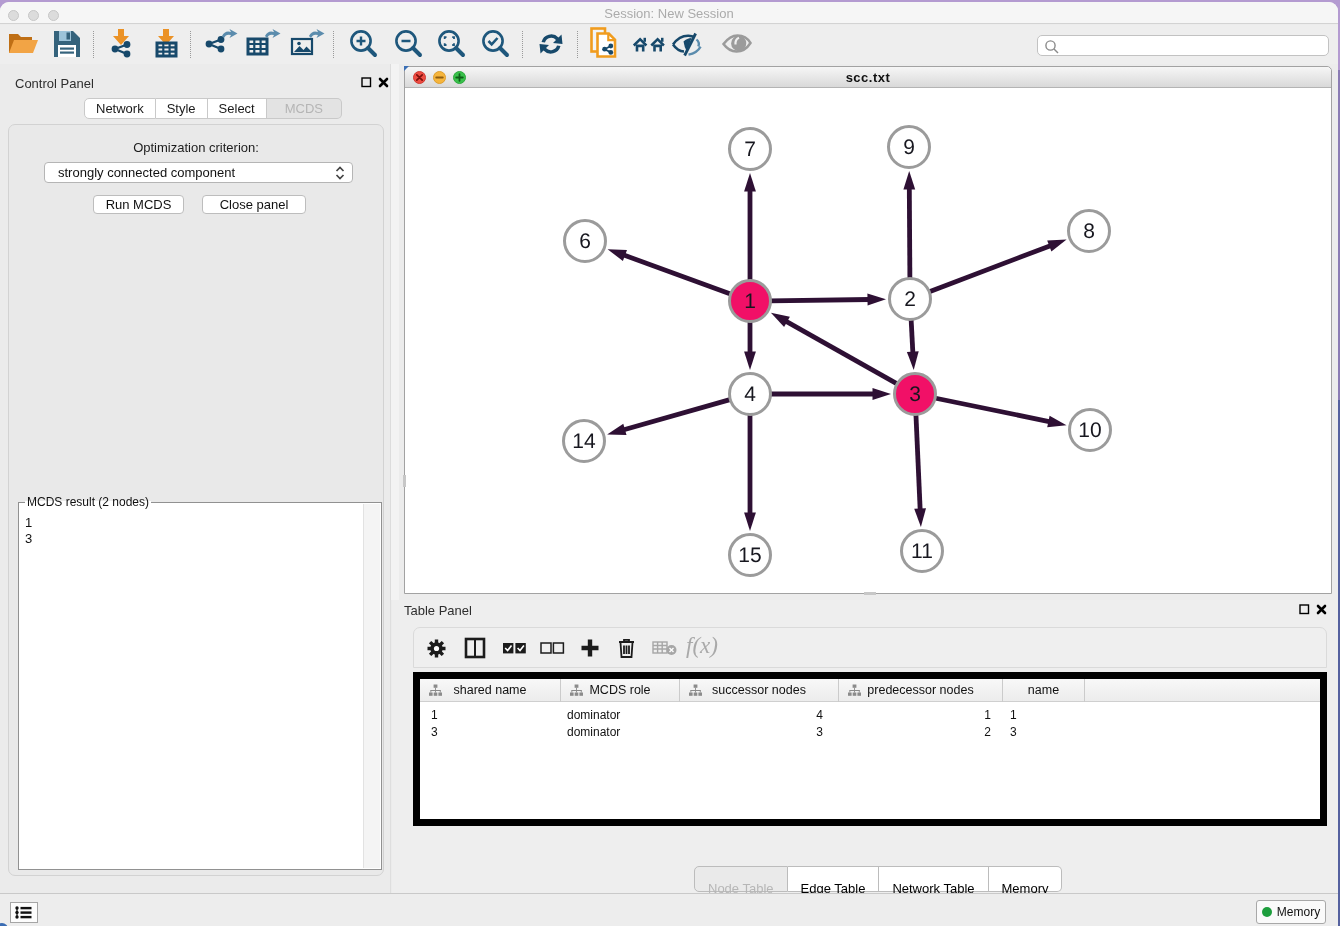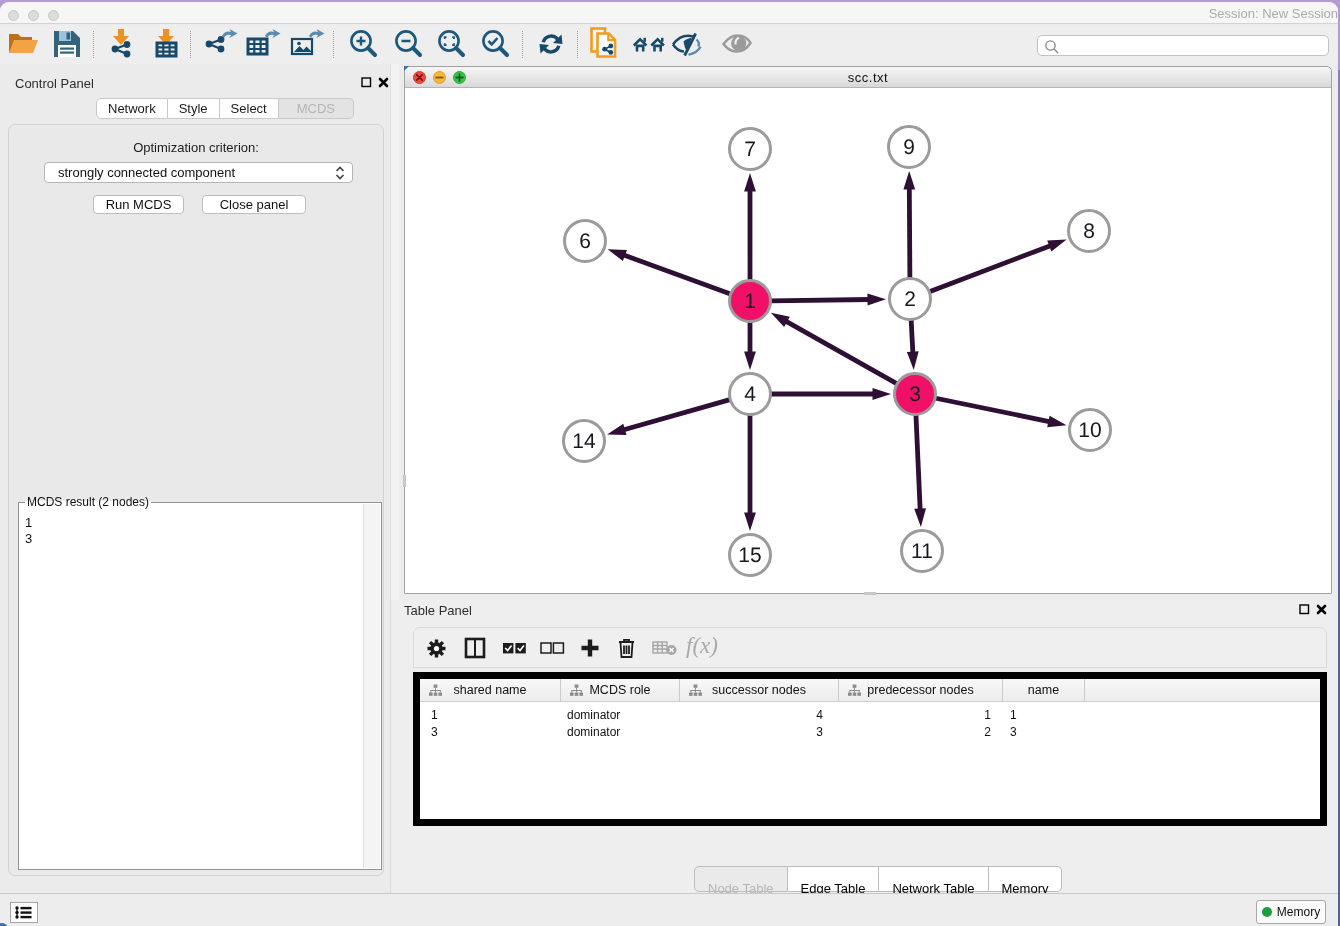--- a/index.html
+++ b/index.html
@@ -1,27 +1,27 @@
 <!DOCTYPE html>
 <html><head><meta charset="utf-8"><style>
 *{margin:0;padding:0;box-sizing:border-box}
 html,body{width:1340px;height:926px;overflow:hidden;background:#b49bd1;font-family:"Liberation Sans",sans-serif}
 #win{position:absolute;left:0;top:2px;width:1338px;height:924px;background:#ececec;border-radius:9px 9px 0 0;overflow:hidden}
 #titlebar{position:absolute;left:0;top:0;width:100%;height:22px;background:#f6f6f6;border-bottom:1px solid #d3d3d3}
 .tl{position:absolute;top:7.5px;width:11px;height:11px;border-radius:50%;background:#dcdcdc;border:1px solid #c6c6c6}
-#wtitle{position:absolute;top:4px;width:100%;text-align:right;font-size:13px;color:#ababab}
+#wtitle{position:absolute;top:4px;width:100%;text-align:center;font-size:13px;color:#ababab}
 #toolbar{position:absolute;left:0;top:23px;width:100%;height:39px;background:#eeeeee}
 .sep{position:absolute;top:6px;height:27px;width:0;border-left:1px dotted #9a9a9a}
 .ticon{position:absolute;top:2px}
 #searchbox{position:absolute;left:1037px;top:10px;width:292px;height:21px;background:#fff;border:1px solid #c2c2c2;border-radius:5px}
 
 #cpanel{position:absolute;left:0;top:62px;width:392px;height:829px;background:#ebebeb}
 .ptitle{font-size:13px;color:#2e2e2e;position:absolute}
 .winbtn{position:absolute;font-size:13px;color:#000}
-.tabs{position:absolute;left:96px;top:34px;height:29px;display:flex}
+.tabs{position:absolute;left:84px;top:34px;height:29px;display:flex}
 .tab{height:21px;line-height:20px;font-size:13px;background:#fff;border:1px solid #c9c9c9;border-left:none;padding:0 11px;color:#1a1a1a}
 .tab.first{border-left:1px solid #c9c9c9;border-radius:5px 0 0 5px}
 .tab.dis{background:#e3e3e3;color:#b5b5b5;border-radius:0 5px 5px 0;padding:0 18px}
 #cpinner{position:absolute;left:8px;top:60px;width:376px;height:752px;background:#e9e9e9;border:1px solid #d2d2d2;border-radius:7px}
 #optlabel{position:absolute;left:0;top:76px;width:100%;text-align:center;font-size:13px;color:#1c1c1c}
 #combo{position:absolute;left:44px;top:98px;width:309px;height:21px;background:#fff;border:1px solid #b5b5b5;border-radius:4px;font-size:13px;color:#111;line-height:19px;padding-left:13px}
 .btn{position:absolute;height:19px;background:#fff;border:1px solid #bdbdbd;border-radius:4px;font-size:13px;color:#111;text-align:center;line-height:17px}
 #mcdsbox{position:absolute;left:18px;top:438px;width:364px;height:368px;background:#fff;border:1px solid #919191}
 #mcdstitle{position:absolute;left:6px;top:-8px;font-size:12px;color:#111;background:linear-gradient(#e9e9e9 46%,#ffffff 46%);padding:0 2px}
 #mcdsscroll{position:absolute;right:1px;top:1px;width:17px;height:364px;background:#f4f4f4;border-left:1px solid #e2e2e2}
@@ -215,21 +215,21 @@
     <div class="mac" style="left:28px;background:#f6b53c;border:1px solid #dd9e2f">
           <svg width="11" height="11" viewBox="0 0 11 11">
             <path d="M2.2 5.5 h6.6" stroke="#8e5d10" stroke-width="1.8" stroke-linecap="round"></path>
           </svg>
         </div>
     <div class="mac" style="left:48px;background:#39c14b;border:1px solid #2da83d">
           <svg width="11" height="11" viewBox="0 0 11 11">
             <path d="M5.5 2.2 v6.6 M2.2 5.5 h6.6" stroke="#0e5e18" stroke-width="1.8" stroke-linecap="round"></path>
           </svg>
         </div>
-    <div style="position:absolute;top:3px;width:100%;text-align:center;font-size:13px;font-weight:400;color:#111;letter-spacing:.5px">scc.txt</div>
+    <div style="position:absolute;top:3px;width:100%;text-align:center;font-size:13px;font-weight:700;color:#111;letter-spacing:.5px">scc.txt</div>
   </div>
   <div id="netcanvas">
 <svg width="927" height="506" style="position:absolute;left:0;top:0" font-family="Liberation Sans, sans-serif" text-rendering="geometricPrecision">
           <line x1="345.0" y1="192.0" x2="345.0" y2="100.5" stroke="#2e1034" stroke-width="4.8"></line>
           <polygon points="345.0,84.0 350.9,102.5 339.1,102.5" fill="#2e1034"></polygon>
           <line x1="326.2" y1="205.2" x2="218.1" y2="165.8" stroke="#2e1034" stroke-width="4.8"></line>
           <polygon points="202.6,160.2 222.0,161.0 217.9,172.1" fill="#2e1034"></polygon>
           <line x1="365.0" y1="211.8" x2="464.5" y2="210.5" stroke="#2e1034" stroke-width="4.8"></line>
           <polygon points="481.0,210.3 462.6,216.4 462.4,204.6" fill="#2e1034"></polygon>
           <line x1="345.0" y1="232.0" x2="345.0" y2="264.5" stroke="#2e1034" stroke-width="4.8"></line>

